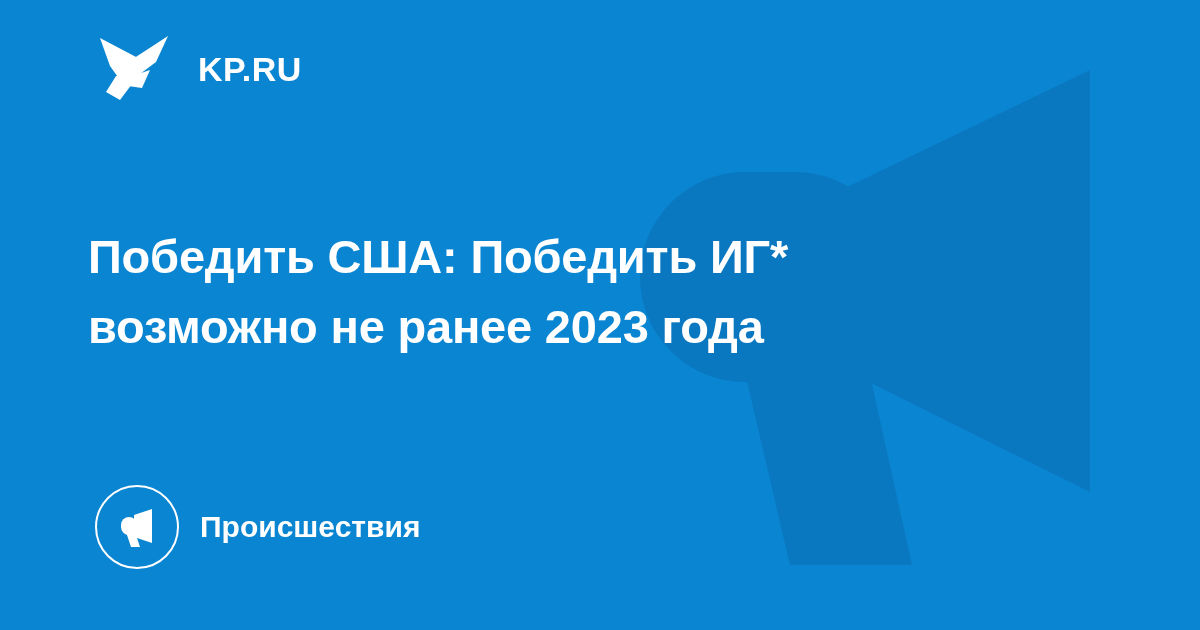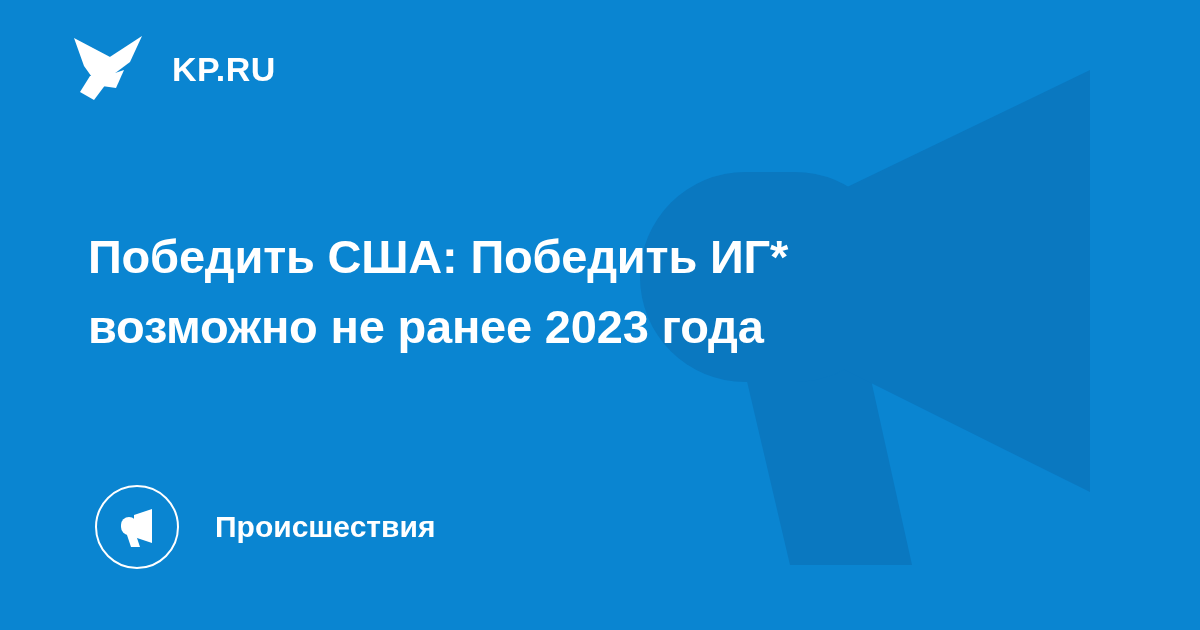--- a/index.html
+++ b/index.html
@@ -36,21 +36,21 @@
   }
   .watermark svg {
     display: block;
     width: 1200px;
     height: 630px;
   }
 
   
   .brand {
     position: absolute;
-    left: 72px;
+    left: 98px;
     top: 38px;
     display: flex;
     align-items: center;
     height: 62px;
     text-align: center;
   }
   .brand-mark {
     width: 74px;
     height: 66px;
     display: block;
@@ -109,21 +109,21 @@
     display: flex;
     align-items: center;
     justify-content: center;
   }
   .category-icon svg {
     display: block;
     width: 46px;
     height: 46px;
   }
   .category-label {
-    margin-left: 36px;
+    margin-left: 21px;
     color: #ffffff;
     font-size: 30px;
     font-weight: bold;
     line-height: 1;
     white-space: nowrap;
   }
 </style>
 </head>
 <body>
 

